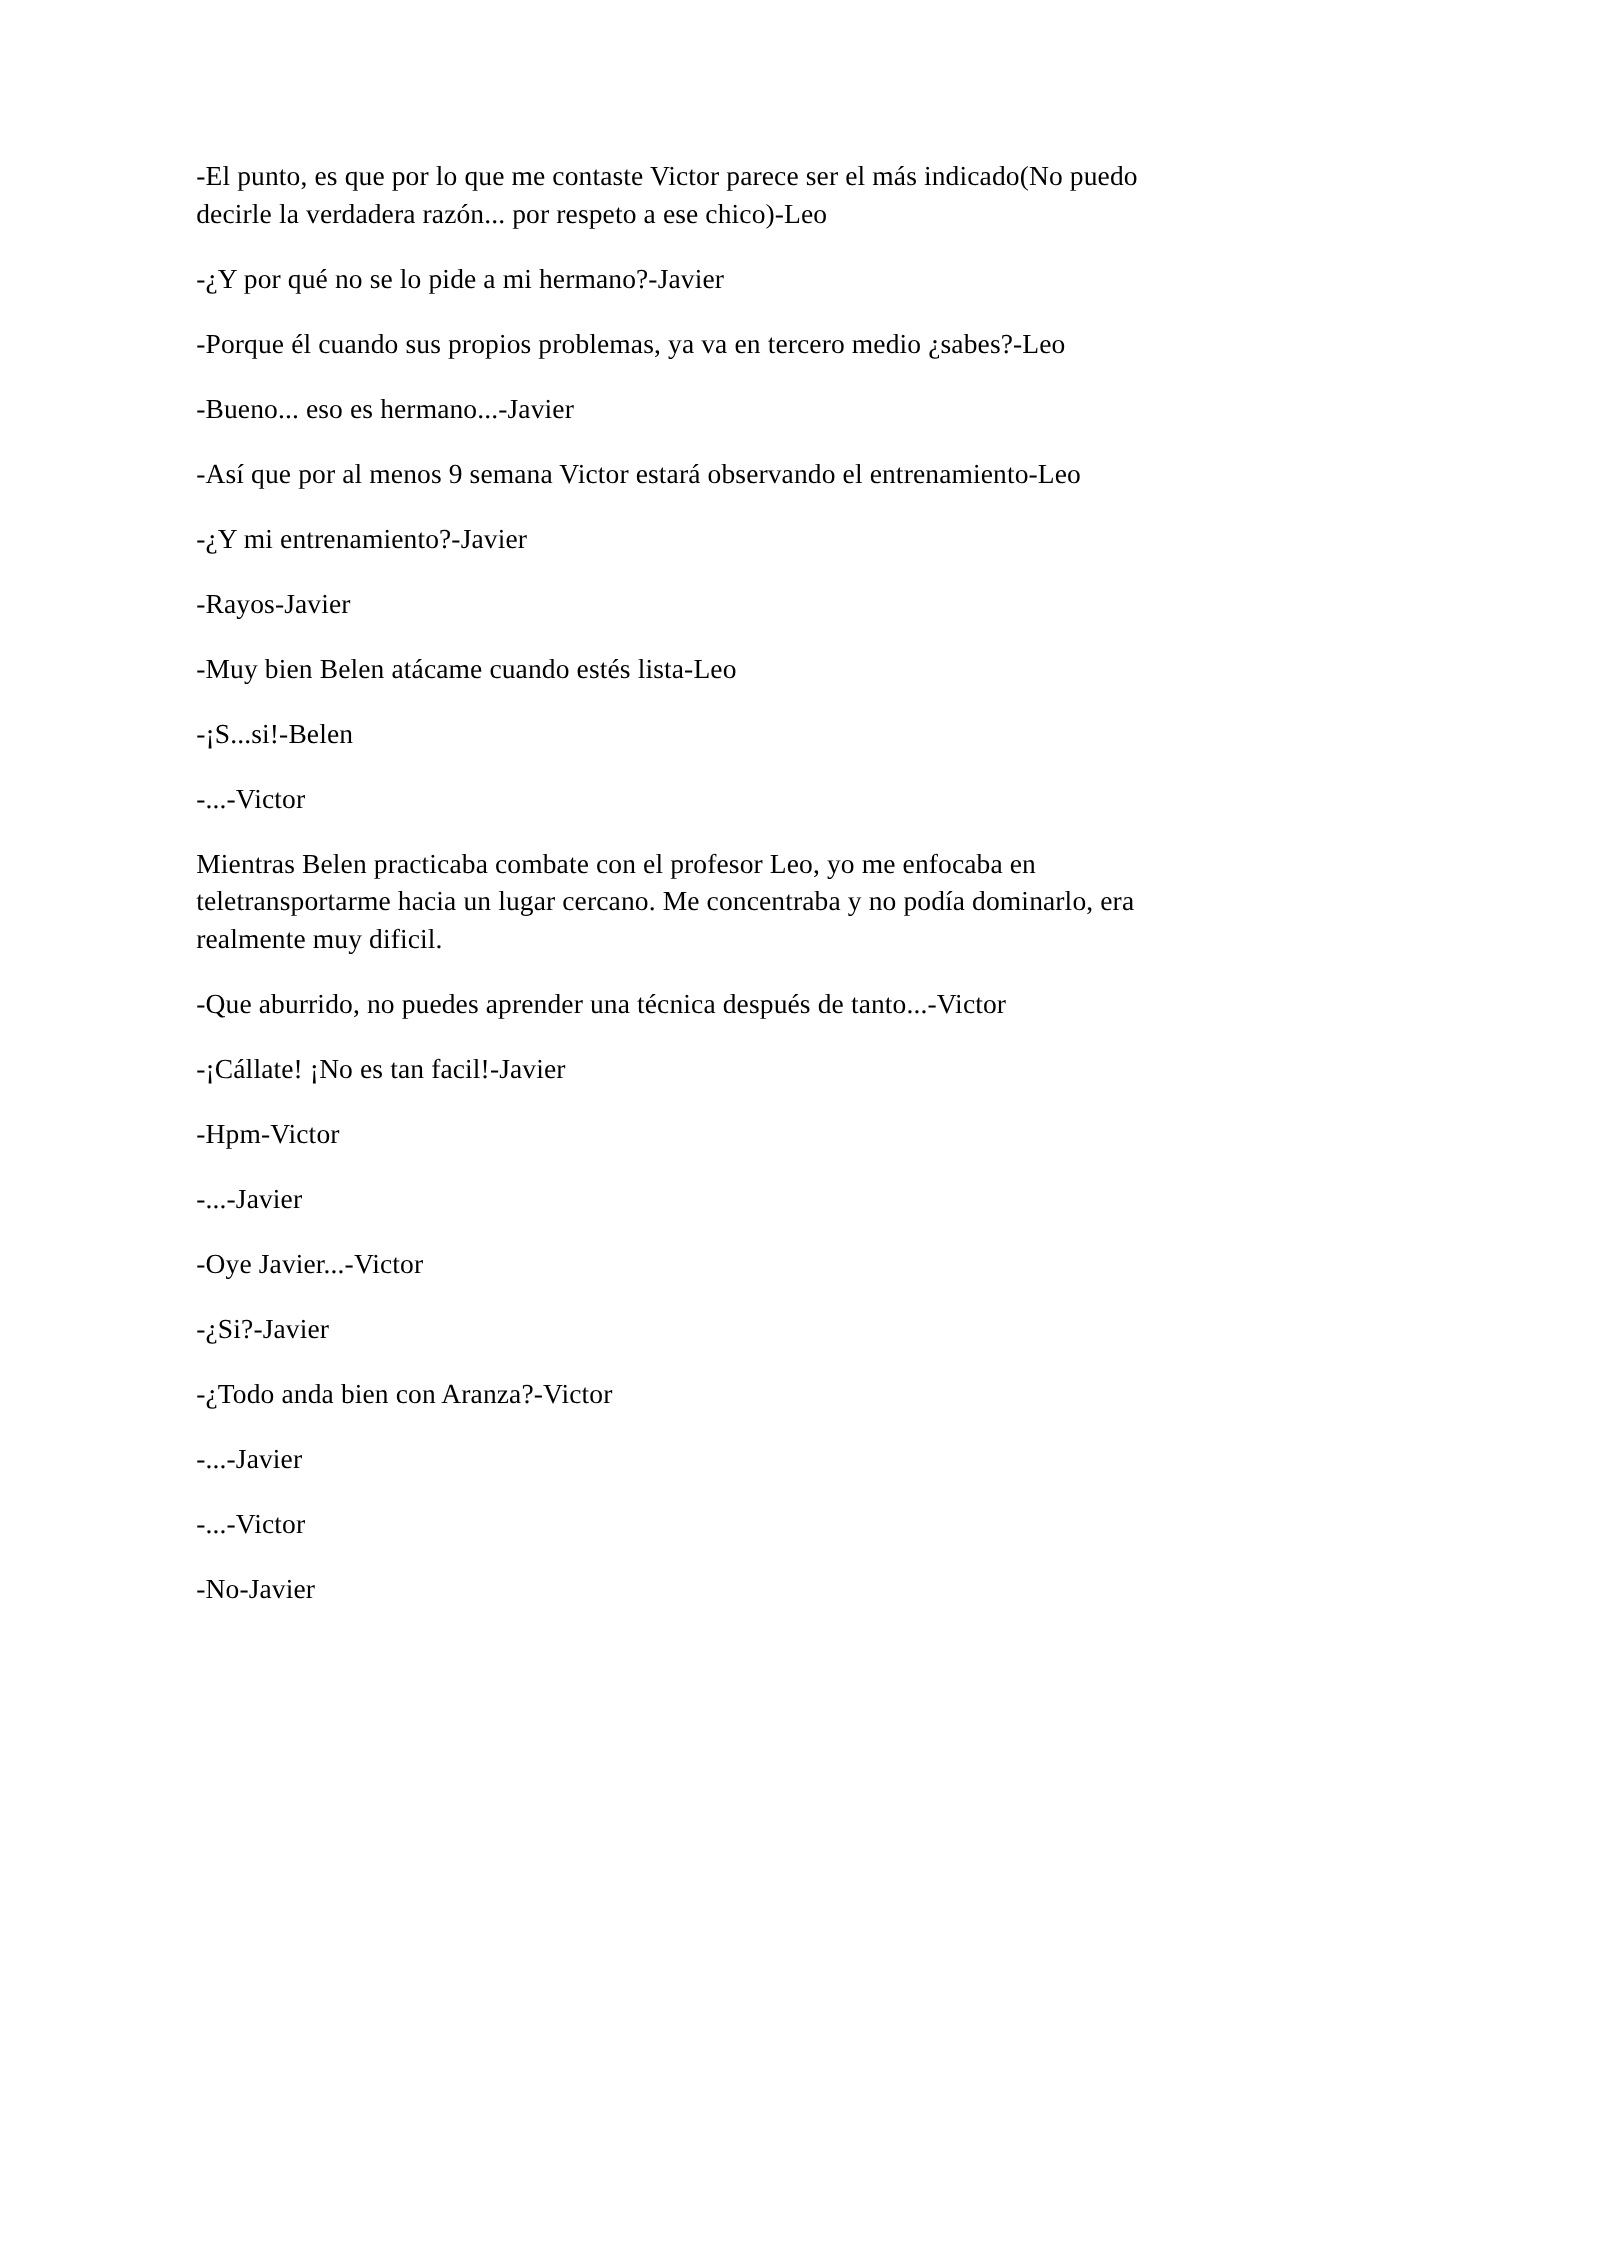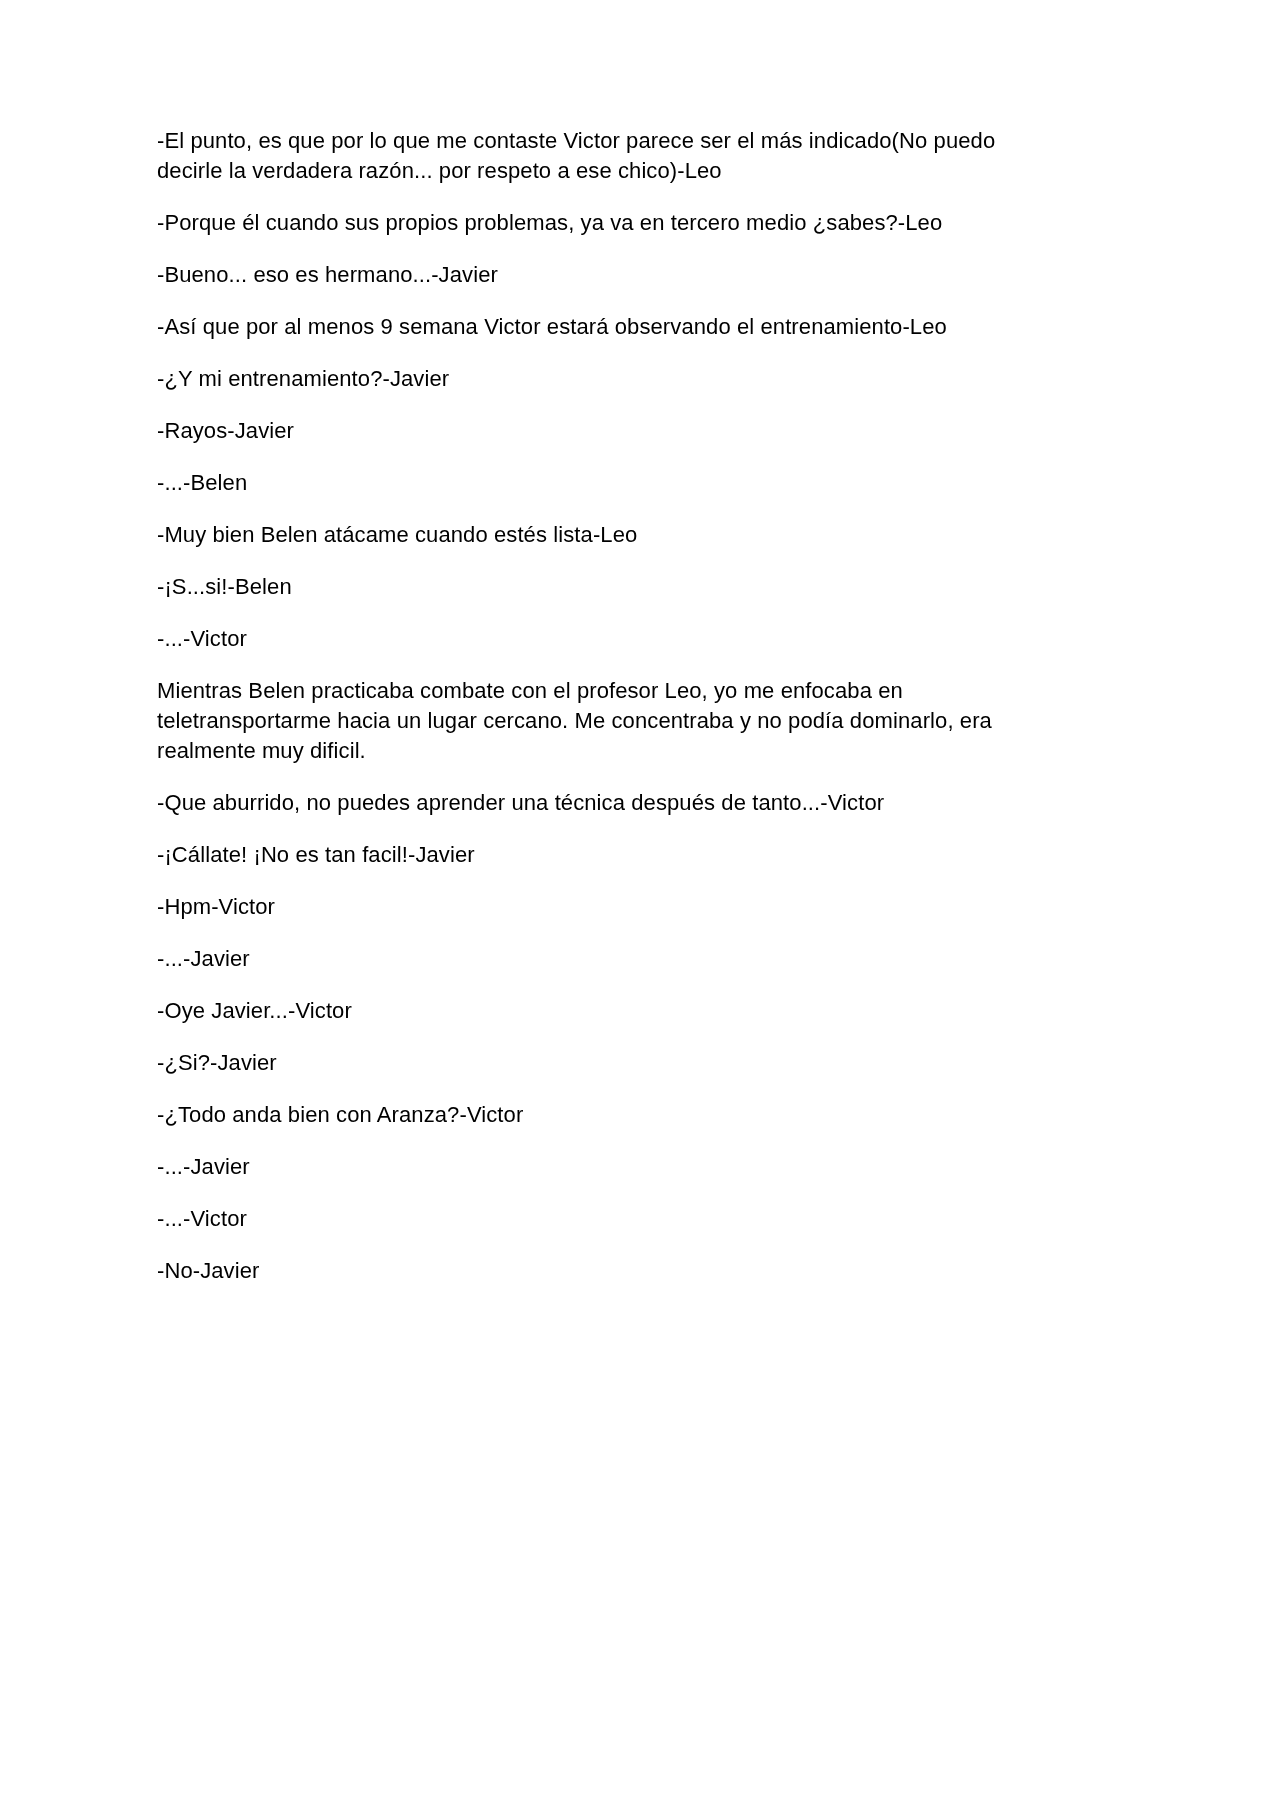--- a/index.html
+++ b/index.html
@@ -7,21 +7,21 @@
     padding: 0;
     background: #ffffff;
   }
   .page {
     position: relative;
     box-sizing: border-box;
     width: 1280px;
     height: 1810px;
     background: #ffffff;
     color: #000000;
-    font-family: Liberation Sans, sans-serif;
+    font-family: Liberation Serif, serif;
     overflow: hidden;
   }
   .doc-body {
     position: absolute;
     top: 126px;
     left: 157px;
     width: 930px;
   }
   p.para {
     margin: 0 0 22px 0;
@@ -32,26 +32,26 @@
   }
 </style>
 </head>
 <body>
 
 <div class="page">
   <div class="doc-body">
 
   <p class="para">-El punto, es que por lo que me contaste Victor parece ser el más indicado(No puedo
 decirle la verdadera razón... por respeto a ese chico)-Leo</p>
+      <p class="para">-¿Y por qué no se lo pide a mi hermano?-Javier</p>
       <p class="para">-Porque él cuando sus propios problemas, ya va en tercero medio ¿sabes?-Leo</p>
       <p class="para">-Bueno... eso es hermano...-Javier</p>
       <p class="para">-Así que por al menos 9 semana Victor estará observando el entrenamiento-Leo</p>
       <p class="para">-¿Y mi entrenamiento?-Javier</p>
       <p class="para">-Rayos-Javier</p>
-      <p class="para">-...-Belen</p>
       <p class="para">-Muy bien Belen atácame cuando estés lista-Leo</p>
       <p class="para">-¡S...si!-Belen</p>
       <p class="para">-...-Victor</p>
       <p class="para">Mientras Belen practicaba combate con el profesor Leo, yo me enfocaba en
 teletransportarme hacia un lugar cercano. Me concentraba y no podía dominarlo, era
 realmente muy dificil.</p>
       <p class="para">-Que aburrido, no puedes aprender una técnica después de tanto...-Victor</p>
       <p class="para">-¡Cállate! ¡No es tan facil!-Javier</p>
       <p class="para">-Hpm-Victor</p>
       <p class="para">-...-Javier</p>

